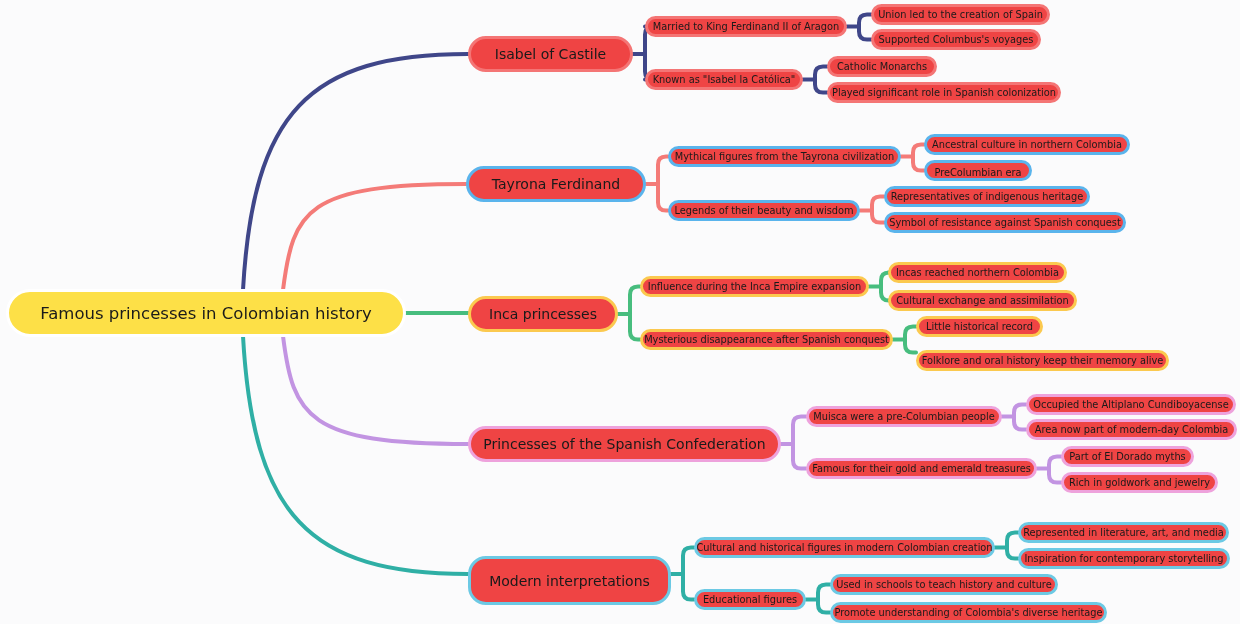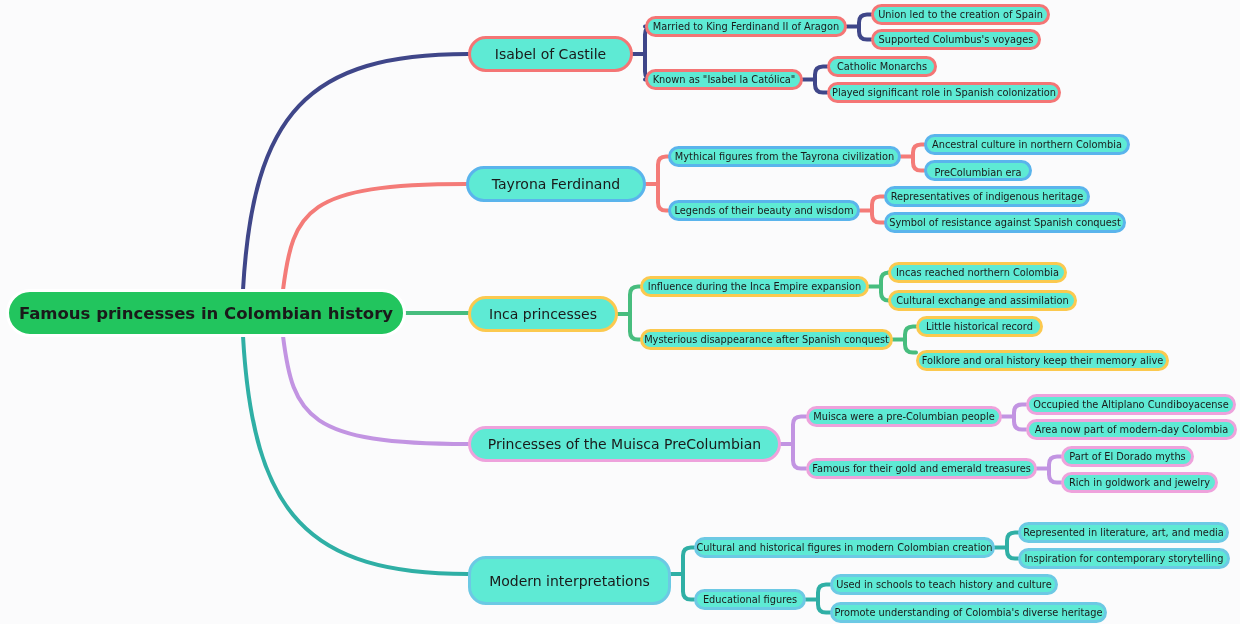--- a/index.html
+++ b/index.html
@@ -1,22 +1,22 @@
 <!DOCTYPE html>
 <html><head>
 <meta charset="utf-8">
 <style>
   html, body { margin:0; padding:0; }
   body { width:1240px; height:624px; background:#fbfbfc; position:relative; overflow:hidden;
          font-family:"DejaVu Sans", sans-serif; }
   #lines { position:absolute; left:0; top:0; width:1240px; height:624px; }
-  .node { position:absolute; box-sizing:border-box; background:#5eead4; border-style:solid;
+  .node { position:absolute; box-sizing:border-box; background:#ef4444; border-style:solid;
           display:flex; align-items:center; justify-content:center; white-space:nowrap; color:#1a1a1a; }
-  .root { left:6px; top:289px; width:400px; height:48px; border-radius:24px; background:#22c55e;
-          border:3px solid #fff; font-weight:bold; font-size:16.5px; }
+  .root { left:6px; top:289px; width:400px; height:48px; border-radius:24px; background:#fde047;
+          border:3px solid #fff; font-weight:normal; font-size:16.5px; }
   .l1 { height:36px; border-width:3.5px; border-radius:18px; font-weight:normal; font-size:14px; }
   .l2, .l3 { height:21px; border-width:3px; border-radius:11px; font-size:9.8px; padding:0 10px; }
 </style>
 </head>
 <body>
 
 <svg id="lines">
     <path d="M243 290 C253 113, 308 54, 468 54" fill="none" stroke="#3f4689" stroke-width="4" stroke-linecap="round"></path>
     <path d="M633 54 H645" fill="none" stroke="#3f4689" stroke-width="4" stroke-linecap="round"></path>
     <path d="M645 54 V34.5 Q645 26.5 653 26.5 H645" fill="none" stroke="#3f4689" stroke-width="4" stroke-linecap="round"></path>
@@ -131,21 +131,21 @@
     <div class="node l2" style="left: 640px; top: 329px; width: 253px; border-color: rgb(251, 201, 79);">
       <span>Mysterious disappearance after Spanish conquest</span>
     </div>
     <div class="node l3" style="left: 916px; top: 316px; width: 127px; border-color: rgb(251, 201, 79);">
       <span>Little historical record</span>
     </div>
     <div class="node l3" style="left: 916px; top: 350px; width: 253px; border-color: rgb(251, 201, 79);">
       <span>Folklore and oral history keep their memory alive</span>
     </div>
     <div class="node l1" style="left: 468px; top: 426px; width: 313px; border-color: rgb(238, 162, 220); height: 36px;">
-      <span>Princesses of the Muisca PreColumbian</span>
+      <span>Princesses of the Spanish Confederation</span>
     </div>
     <div class="node l2" style="left: 806px; top: 406px; width: 196px; border-color: rgb(238, 162, 220);">
       <span>Muisca were a pre-Columbian people</span>
     </div>
     <div class="node l3" style="left: 1026px; top: 394px; width: 210px; border-color: rgb(238, 162, 220);">
       <span>Occupied the Altiplano Cundiboyacense</span>
     </div>
     <div class="node l3" style="left: 1026px; top: 419px; width: 211px; border-color: rgb(238, 162, 220);">
       <span>Area now part of modern-day Colombia</span>
     </div>

